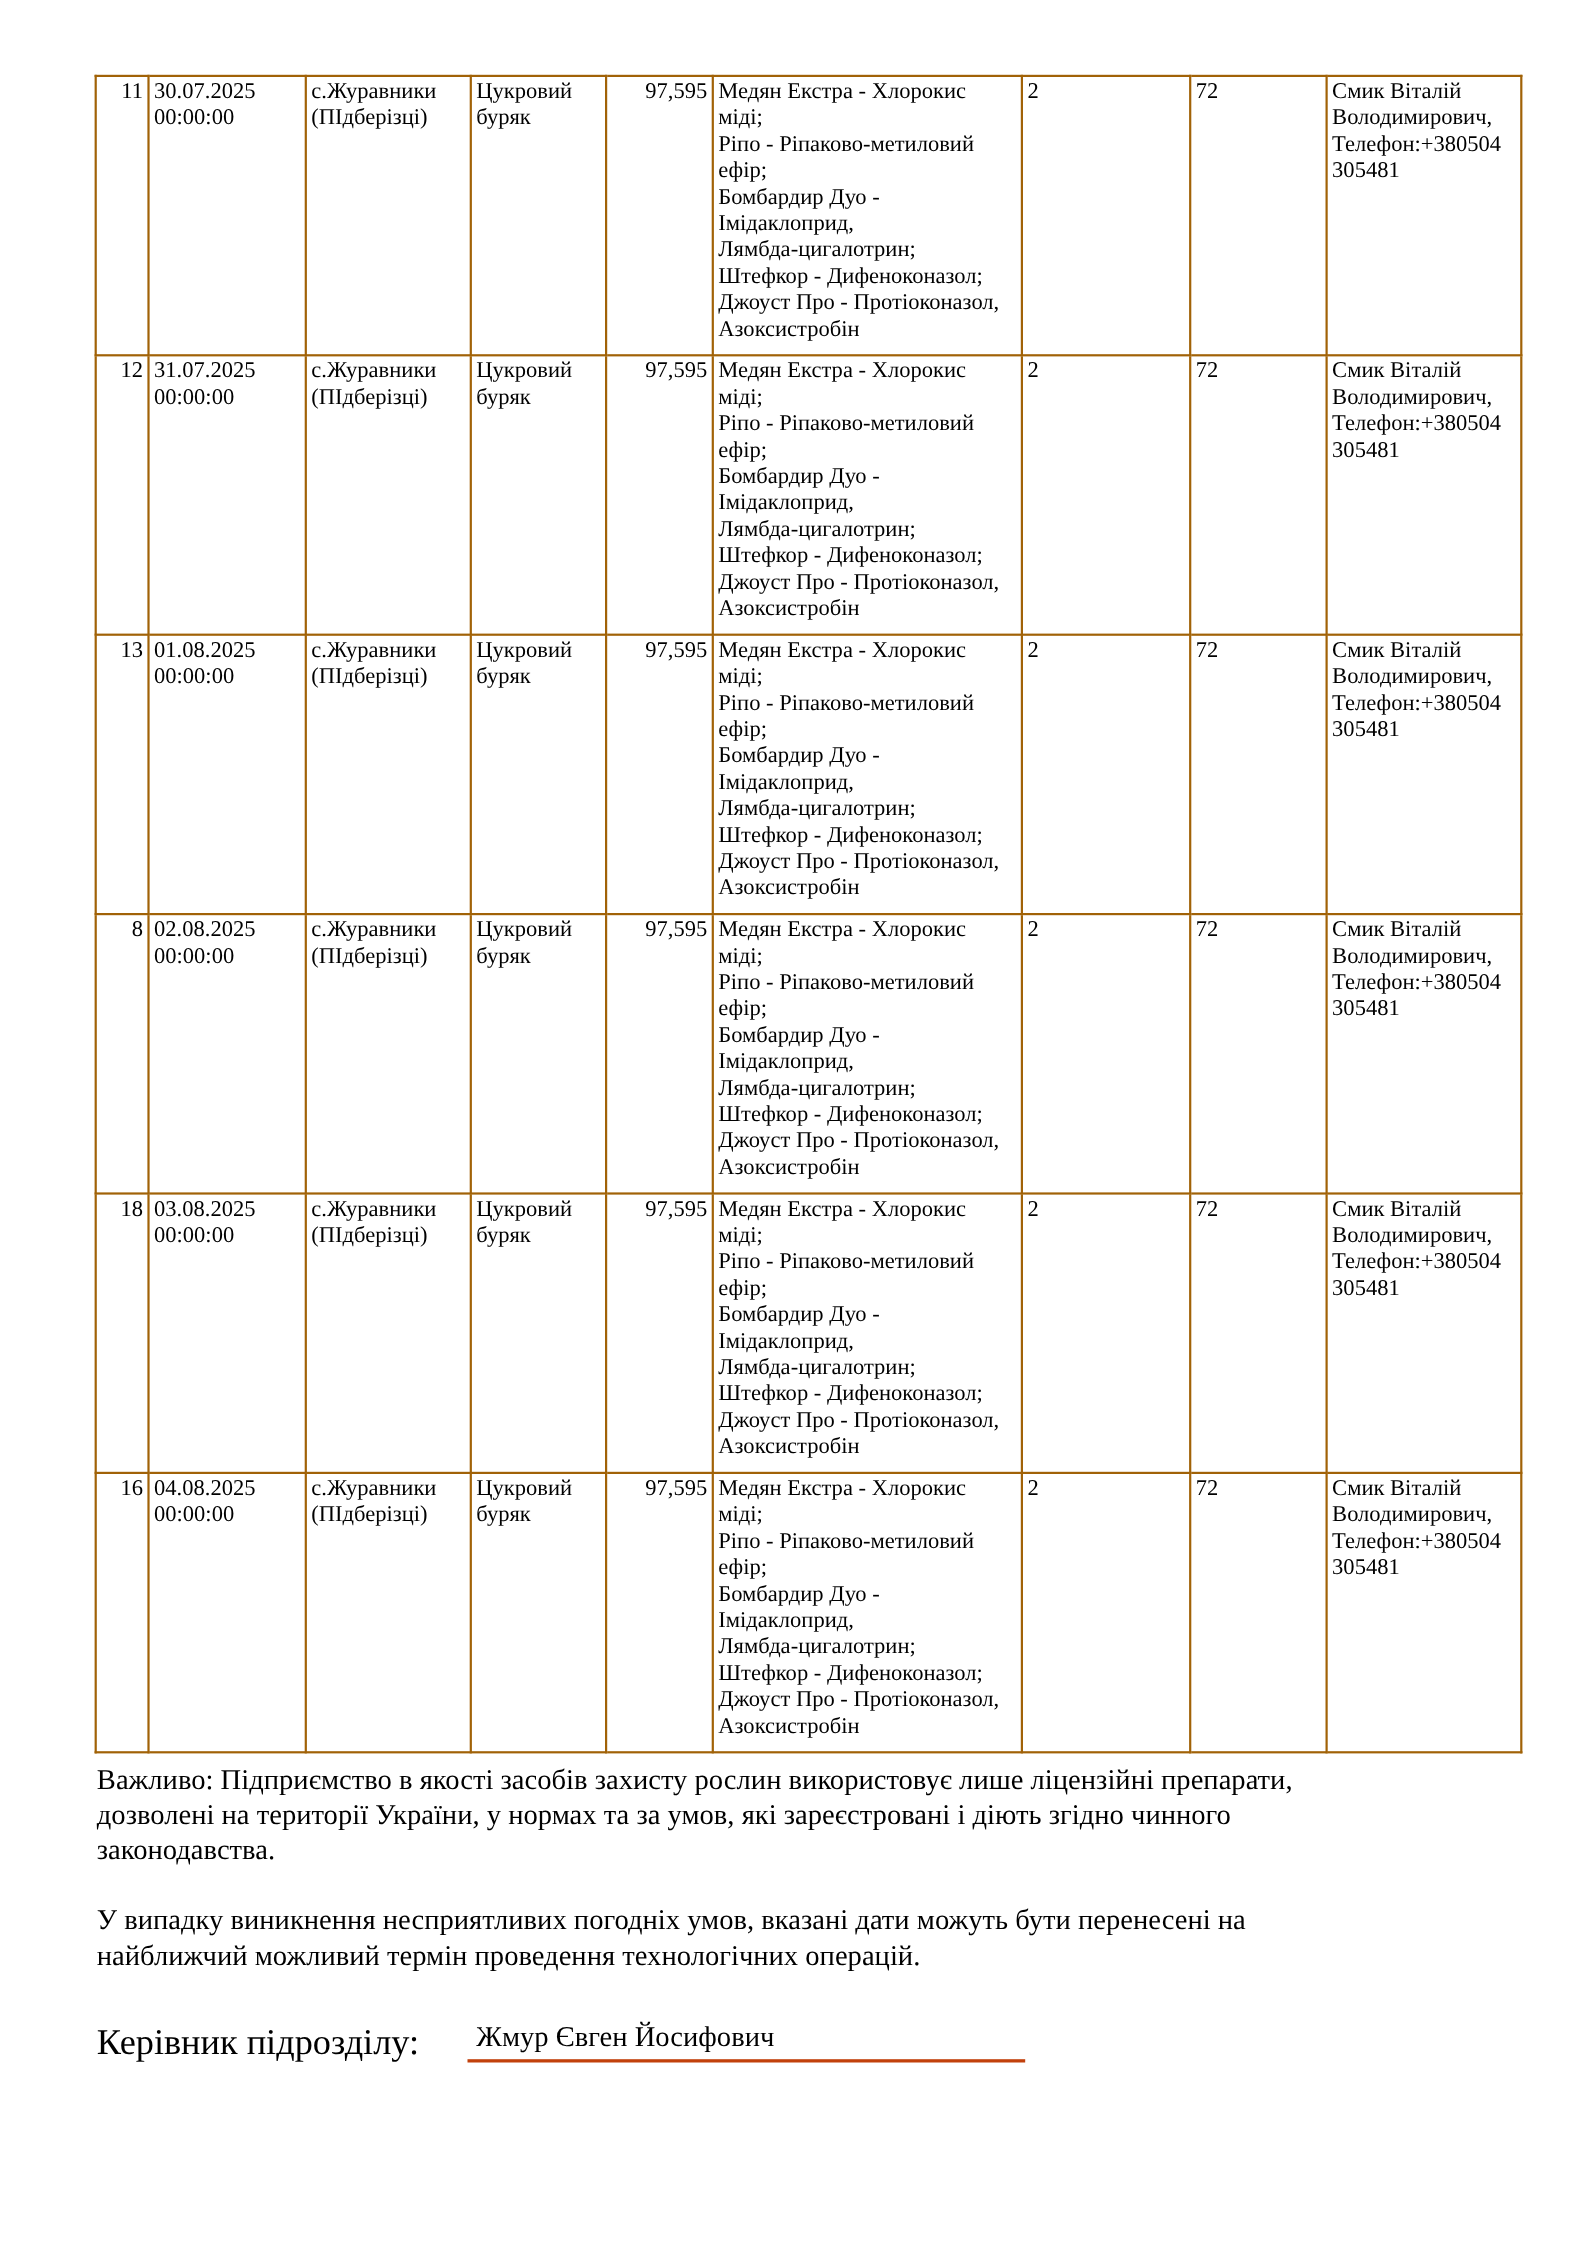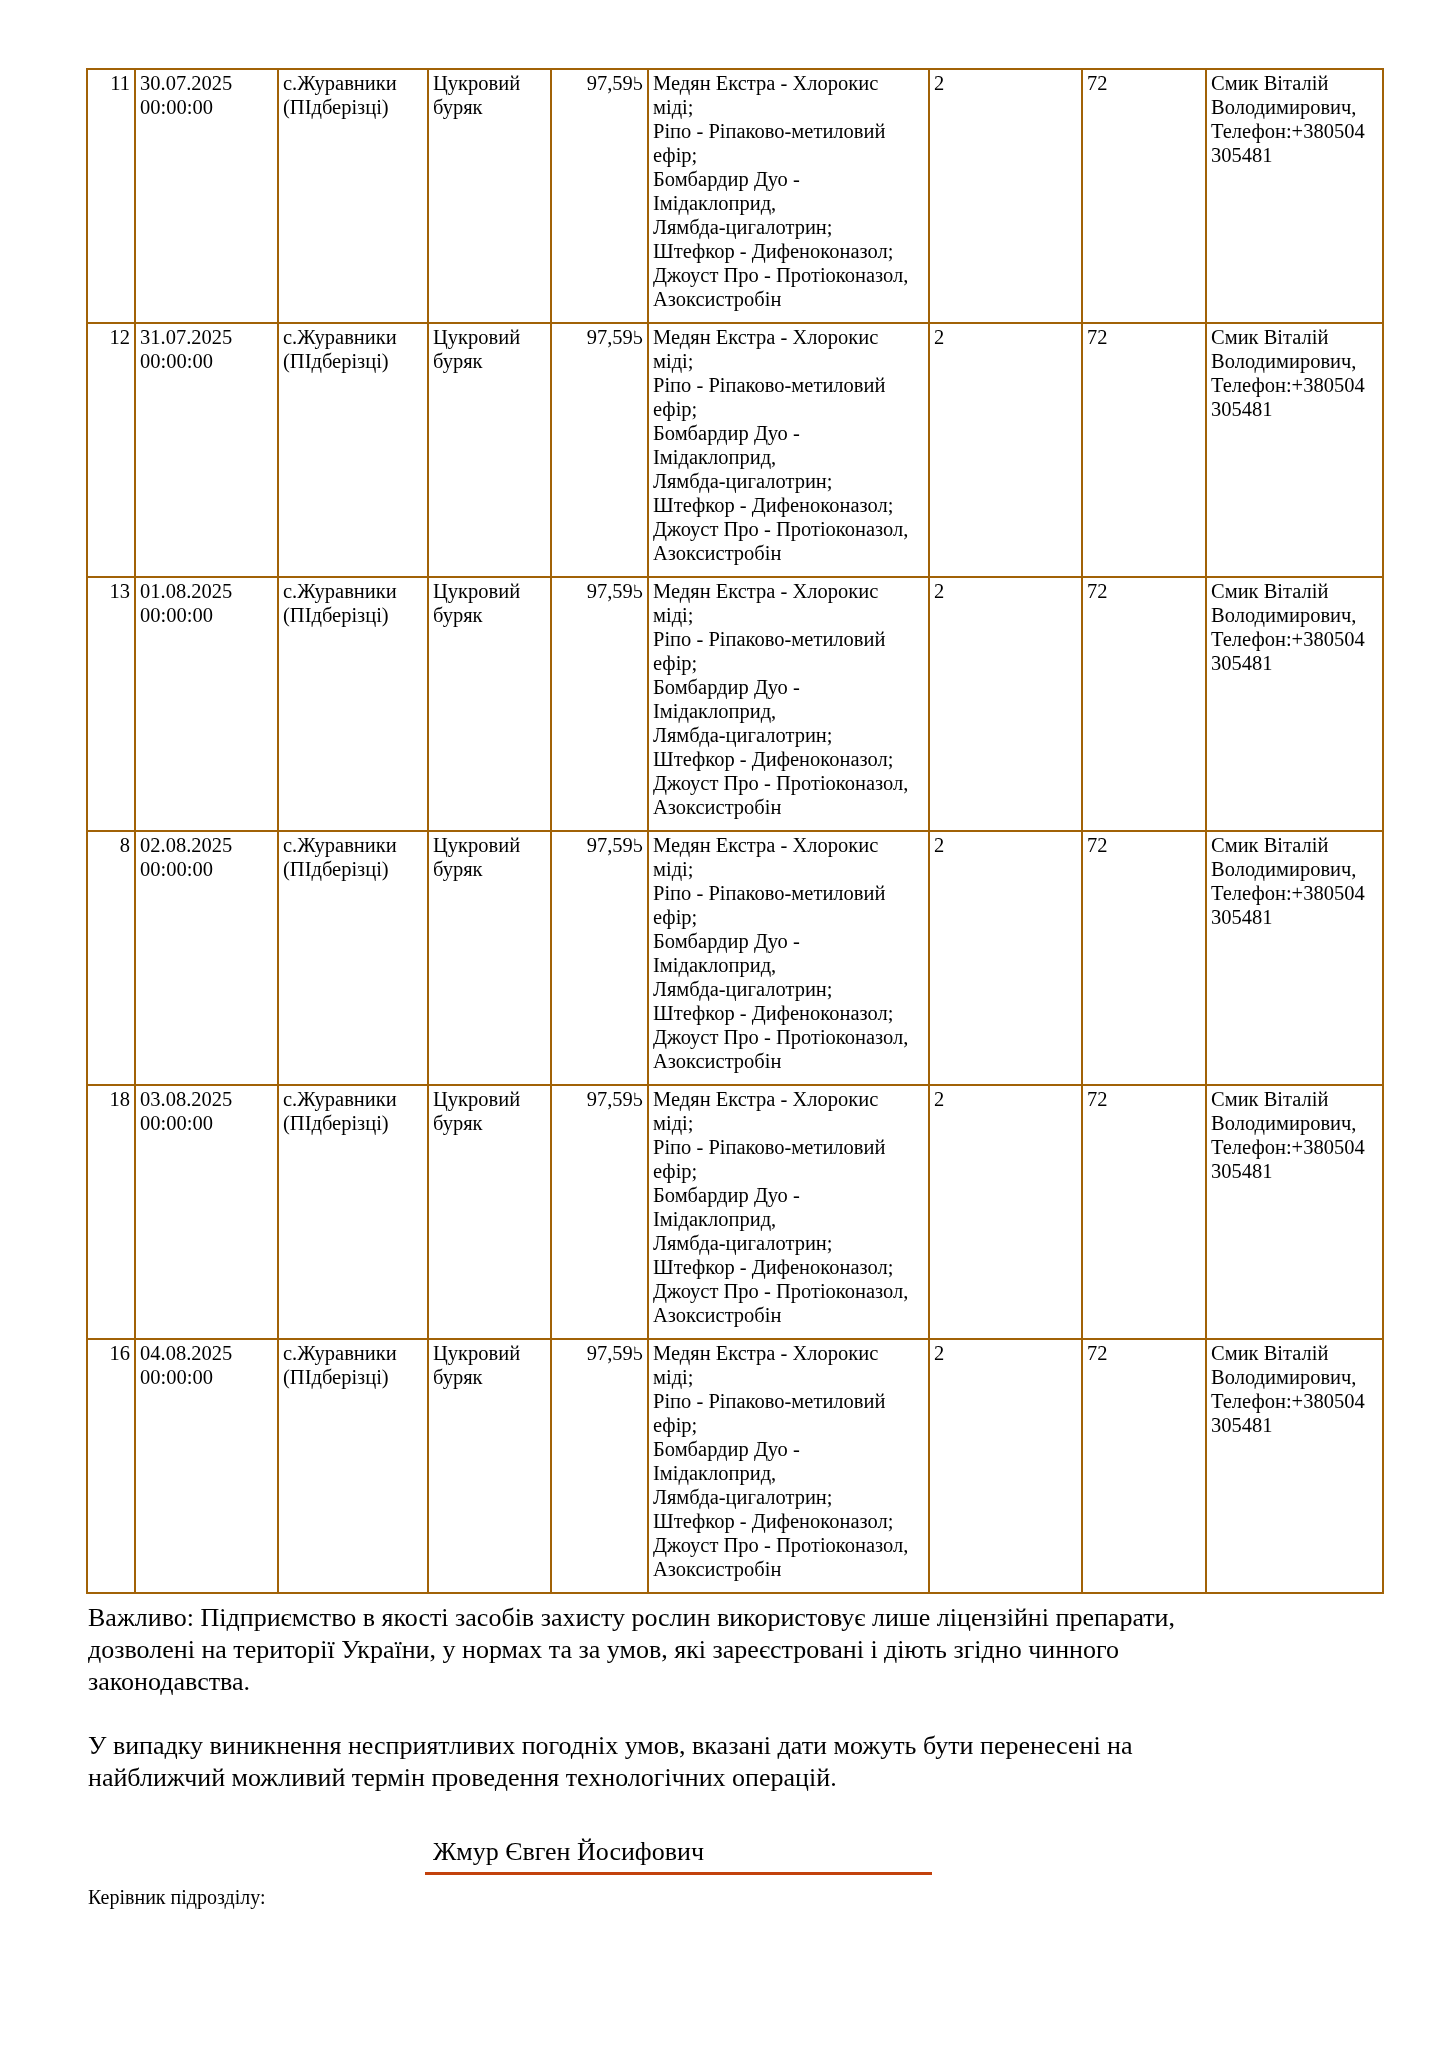--- a/index.html
+++ b/index.html
@@ -25,41 +25,40 @@
     border: 2px solid #a16207;
     vertical-align: top;
     font-size: 20.5px;
     line-height: 24px;
     padding: 1px 4px 2px 4px;
     white-space: pre-line;
     overflow: hidden;
   }
   table.doc-table tr { height: 254px; }
   td.c-num   { text-align: right; padding-right: 3px; }
-  td.c-area  { text-align: right; padding-right: 6px; border-radius: 30px; }
+  td.c-area  { text-align: right; padding-right: 6px; }
   td.c-term  { padding-right: 6px; }
   td.c-qty   { padding-left: 6px; }
   td.c-contact { padding-left: 6px; }
   .notes {
     position: absolute;
     left: 88px;
     top: 1570px;
     width: 1300px;
     font-size: 26px;
     line-height: 32px;
     white-space: pre-line;
   }
   .notes p { margin: 0; white-space: pre-line; }
   .sig-label {
     position: absolute;
     left: 88px;
     top: 1841px;
-    font-size: 20px;
+    font-size: 33px;
     line-height: 32px;
-    margin-top: 40px;
   }
   .sig-line {
     position: absolute;
     left: 425px;
     top: 1836px;
     width: 507px;
     border-bottom: 3px solid #c2410c;
     padding: 0 0 4px 8px;
     font-size: 26px;
     line-height: 32px;

